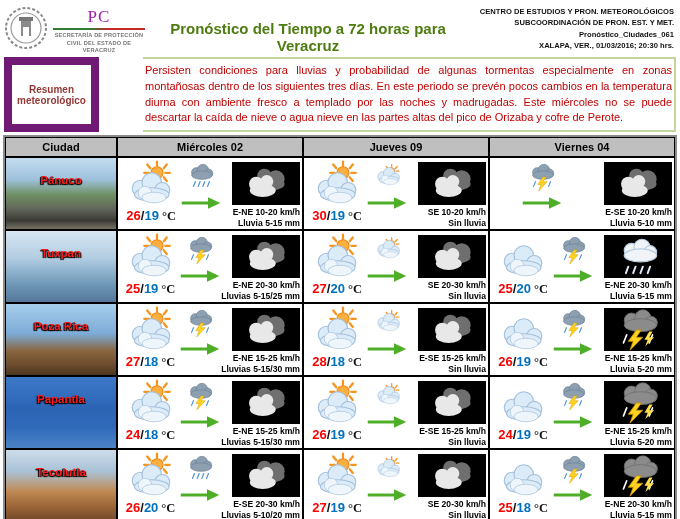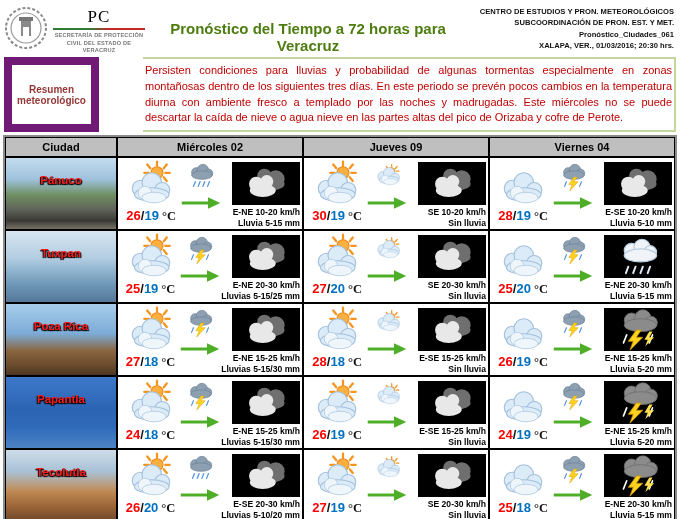--- a/index.html
+++ b/index.html
@@ -5,21 +5,21 @@
   * { box-sizing: border-box; margin: 0; padding: 0; }
   html,body { width:680px; height:519px; overflow:hidden; background:#fff;
     font-family:"Liberation Sans", sans-serif; }
 
   
   .header { height:56px; display:flex; align-items:flex-start; padding:3px 4px 0 4px; }
   .logo { width:158px; display:flex; gap:5px; align-items:flex-start; padding-top:2px; }
   .seal  { width:44px; height:46px; flex:0 0 auto; }
   .pcblock { padding-top:2px; }
   .pc-abbr { font-family:"Liberation Serif", serif; font-size:17px; letter-spacing:1px;
-             color:#000000; text-align:center; border-bottom:2px solid; 
+             color:#a21caf; text-align:center; border-bottom:2px solid; 
              border-image: linear-gradient(90deg,#2e7d32 0 40%, #c62828 60% 100%) 1; padding:0 14px 1px 14px;}
   .pc-org  { font-size:5.6px; font-weight:bold; color:#777; text-align:center; margin-top:2px;
              line-height:1.35; letter-spacing:.2px; width:92px;}
   .title { flex:1; text-align:center; font-weight:bold; font-size:15px; color:#4d7c0f; padding-top:17px; }
   .meta  { width:222px; text-align:right; font-size:7.6px; font-weight:bold; color:#111;
            line-height:1.5; padding:3px 2px 0 0; }
 
   
   .summary { display:flex; margin:1px 4px 3px 4px; }
   .summary .label-cell { width:95px; border:8px solid #701a75; display:flex; align-items:center;
@@ -255,37 +255,20 @@
                   <ellipse cx="28" cy="34" rx="16" ry="8"></ellipse>
                 </g>
               </svg>
             </span>
       <div class="wind">SE 10-20 km/h</div>
       <div class="rain">Sin lluvia</div>
     </div>
   </div>
 
   <div class="day-cell">
-    <div class="cell-left">
-      <span class="big-icon"><svg viewBox="0 0 64 64">
-                <g fill="#dcebf8" stroke="#a3c0dc" stroke-width="1.5">
-                  <circle cx="18" cy="38" r="11"></circle>
-                  <circle cx="33" cy="30" r="13"></circle>
-                  <circle cx="47" cy="40" r="10"></circle>
-                  <ellipse cx="33" cy="46" rx="23" ry="9"></ellipse>
-                </g>
-                <g fill="#eef6fc" stroke="#b5cde2" stroke-width="1.2">
-                  <circle cx="24" cy="44" r="9"></circle>
-                  <ellipse cx="36" cy="50" rx="16" ry="7"></ellipse>
-                </g>
-              </svg></span>
-      <div class="temp">
-        <span class="tmax">28</span><span class="t-sep">/</span><span class="tmin">19</span><span class="t-unit">°C</span>
-      </div>
-    </div>
     <div class="cell-mid">
       <span class="trend-icon"><svg viewBox="0 0 64 64">
                 <g fill="#8da0b2" stroke="#6e8399" stroke-width="1.5">
                   <circle cx="22" cy="22" r="10"></circle>
                   <circle cx="36" cy="17" r="12"></circle>
                   <circle cx="48" cy="24" r="9"></circle>
                   <ellipse cx="34" cy="28" rx="22" ry="9"></ellipse>
                 </g>
                 <g stroke="#4a90d9" stroke-width="2.4" stroke-linecap="round">
                   <line x1="18" y1="42" x2="14" y2="52"></line>

